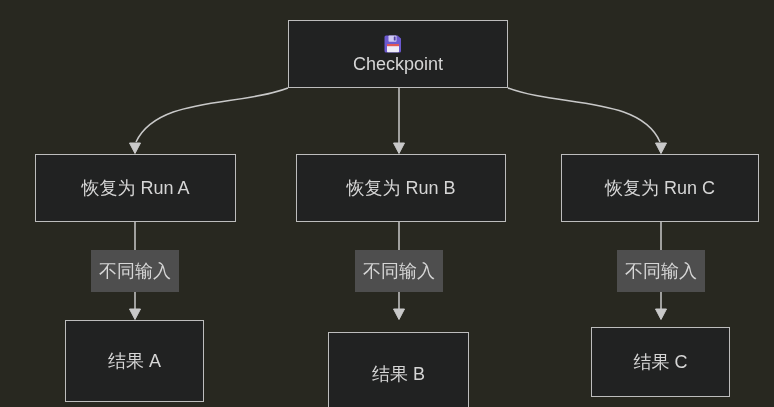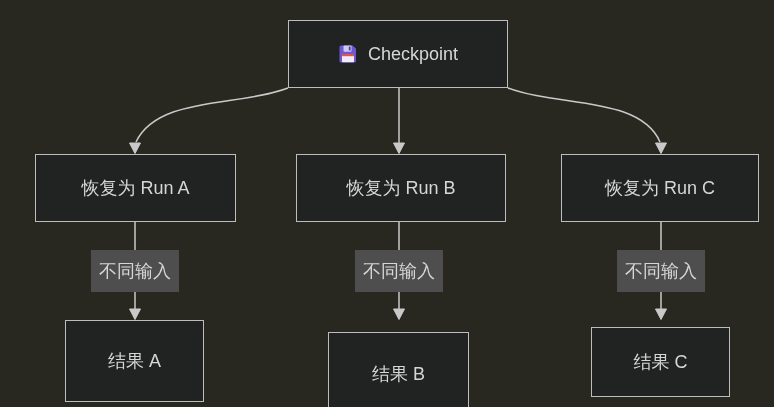--- a/index.html
+++ b/index.html
@@ -18,20 +18,21 @@
   .edges polygon{fill:var(--line,#c9c9c9);stroke:var(--line,#c9c9c9);}
   .node{
     position:absolute;z-index:2;
     background:var(--nodeFill,#212222);
     border:1.5px solid var(--nodeBorder,#bdbdbd);
     box-sizing:border-box;
     display:flex;align-items:center;justify-content:center;
     color:var(--text,#d6d6d6);
     font-size:18px;
     white-space:nowrap;
+    flex-direction:column;
   }
   .node .icon{display:inline-flex;margin-right:10px;line-height:0;}
   .checkpoint{left:288px;top:20px;width:220px;height:68px;}
   .run-a{left:35px;top:154px;width:201px;height:68px;}
   .run-b{left:296px;top:154px;width:210px;height:68px;}
   .run-c{left:561px;top:154px;width:198px;height:68px;}
   .res-a{left:65px;top:320px;width:139px;height:82px;}
   .res-b{left:328px;top:312px;width:141px;height:84px;margin-top:20px;}
   .res-c{left:591px;top:320px;width:139px;height:70px;margin-top:7px;}
   .edge-label{

